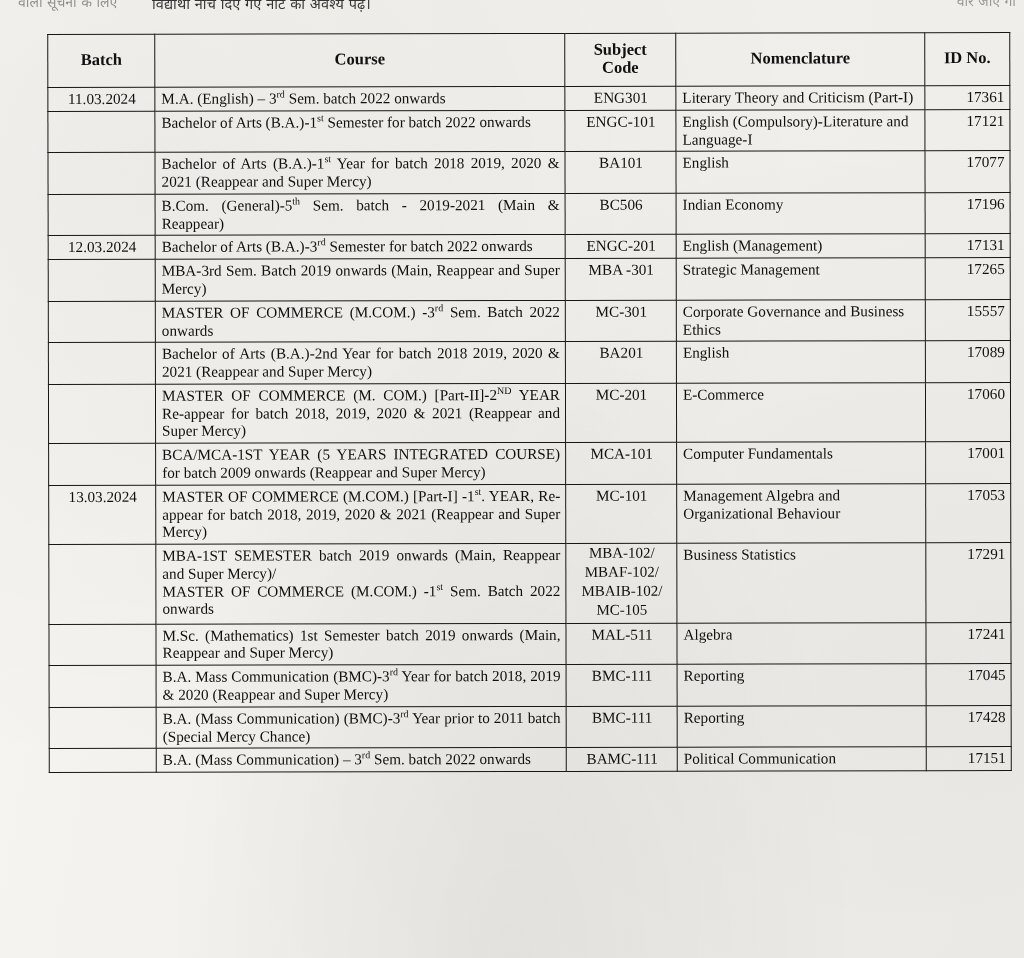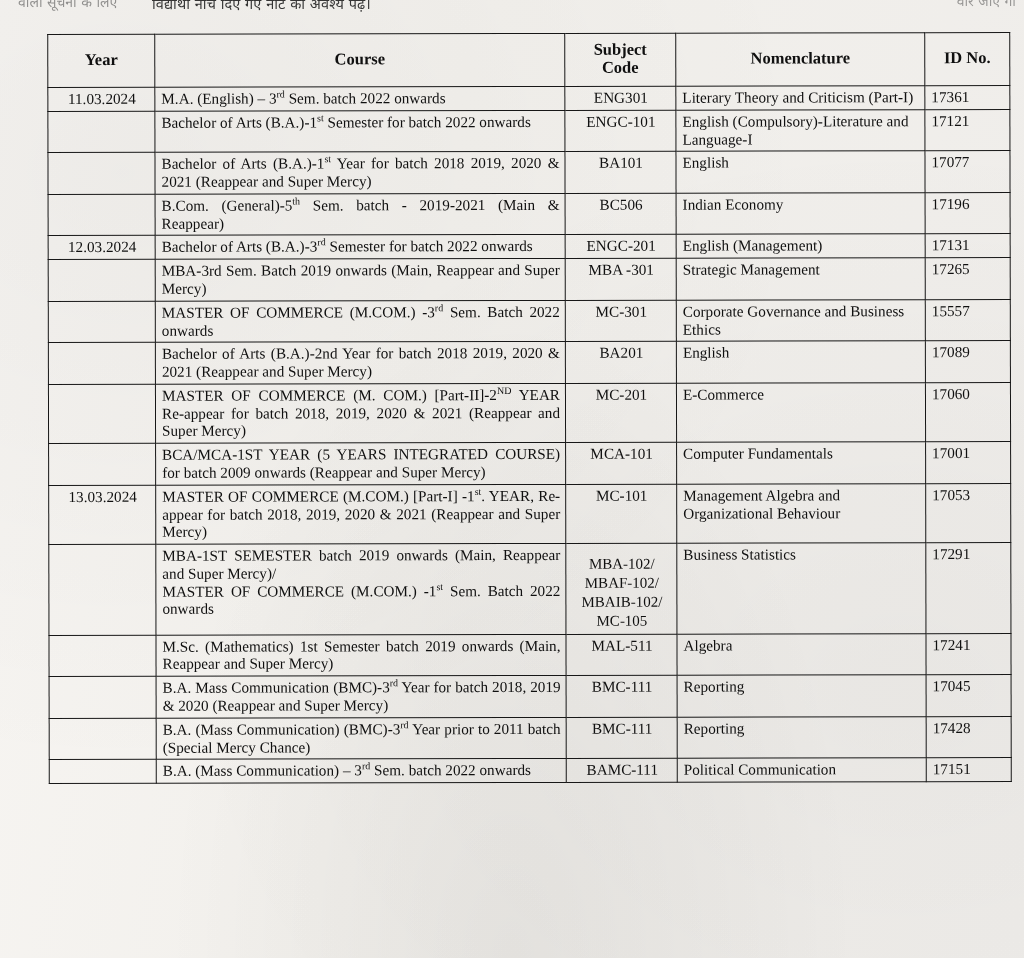--- a/index.html
+++ b/index.html
@@ -126,29 +126,29 @@
     word-break: break-word;
     border-radius: 7px;
   }
   td.nomen-cell {
     text-align: left;
     padding-top: 5px;
     padding-left: 7px;
     border-radius: 7px;
   }
   td.id-cell {
-    text-align: left;
+    text-align: right;
     font-size: 15.4px;
     vertical-align: bottom;
     padding-bottom: 4px;
   }
   td.code-cell.multiline {
     line-height: 1.26;
     font-size: 15px;
-    padding-top: 11px;
+    padding-top: 0;
     font-family: Liberation Serif, serif;
   }
 
   sup {
     font-size: 0.66em;
     vertical-align: super;
     line-height: 0;
   }
 
   
@@ -171,21 +171,21 @@
   <table class="datesheet">
     <colgroup>
       <col class="c-date">
         <col class="c-course">
         <col class="c-code">
         <col class="c-nomen">
         <col class="c-id">
     </colgroup>
     <thead>
       <tr>
-        <th>Year</th>
+        <th>Batch</th>
         <th>Course</th>
         <th>
           <span>Subject</span><br>
           <span>Code</span>
         </th>
         <th>Nomenclature</th>
         <th>ID No.</th>
       </tr>
     </thead>
     <tbody id="datesheet-body">

